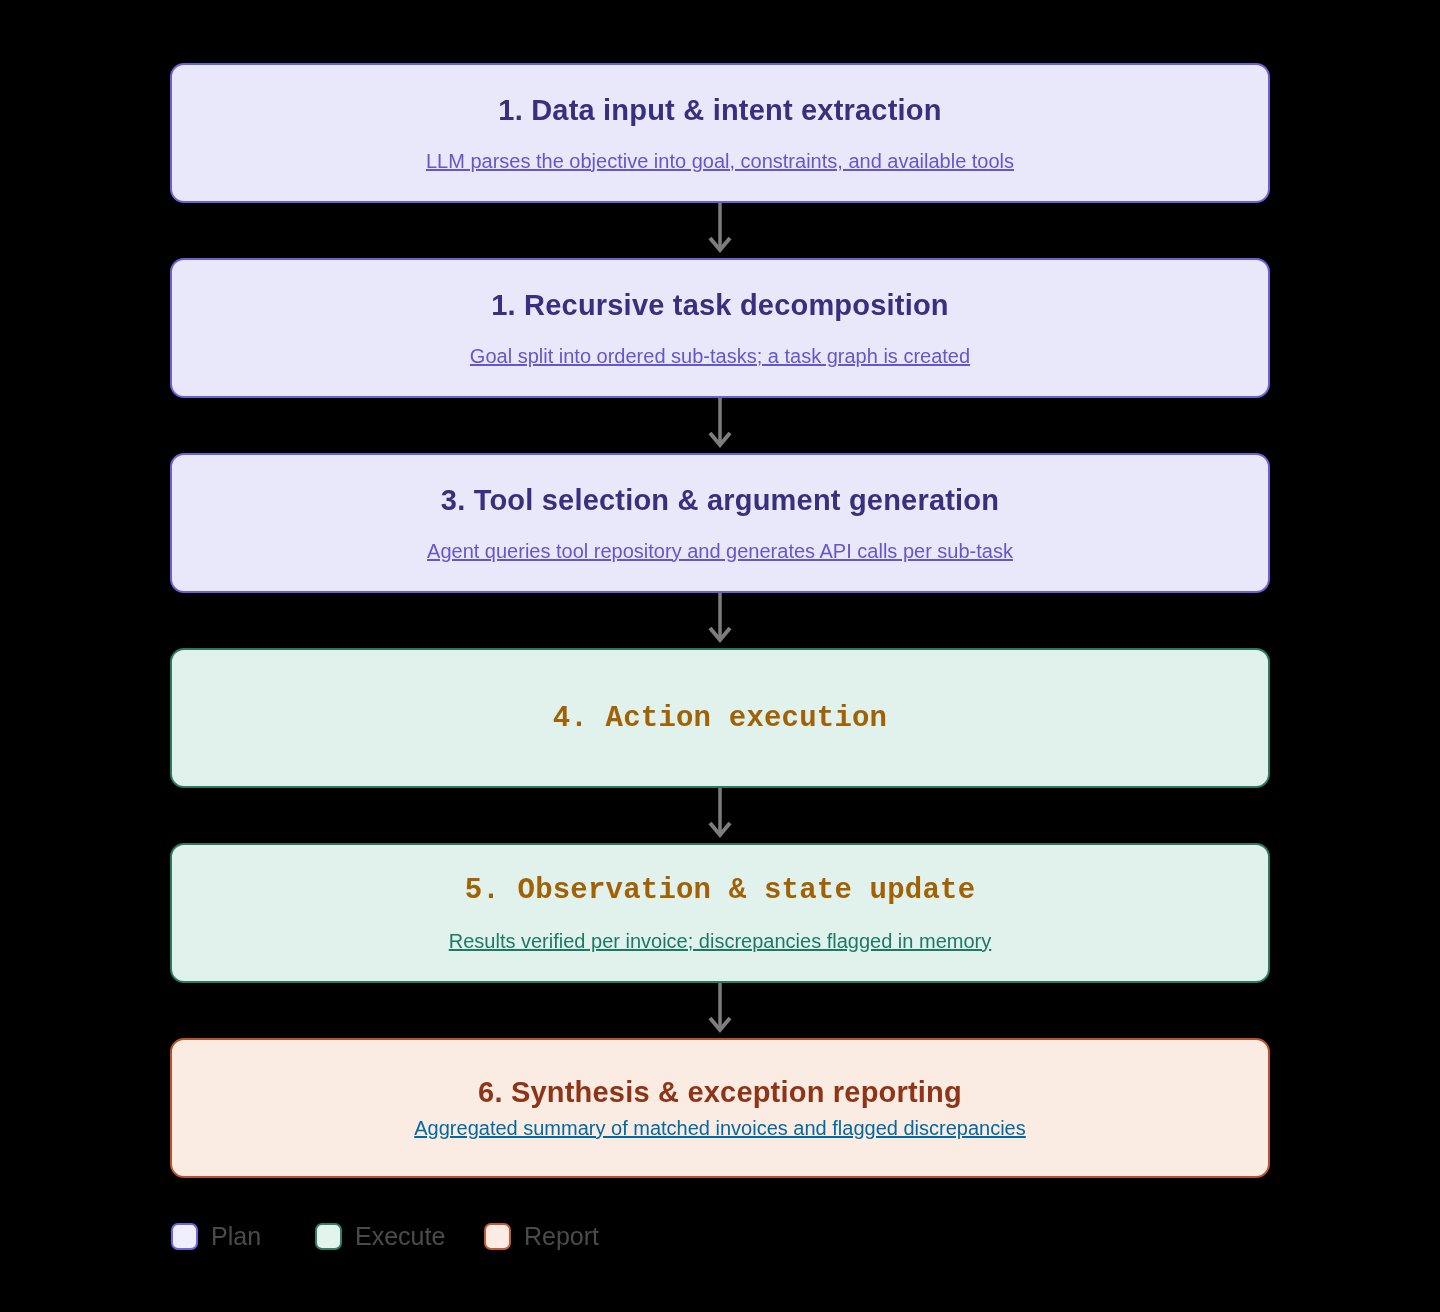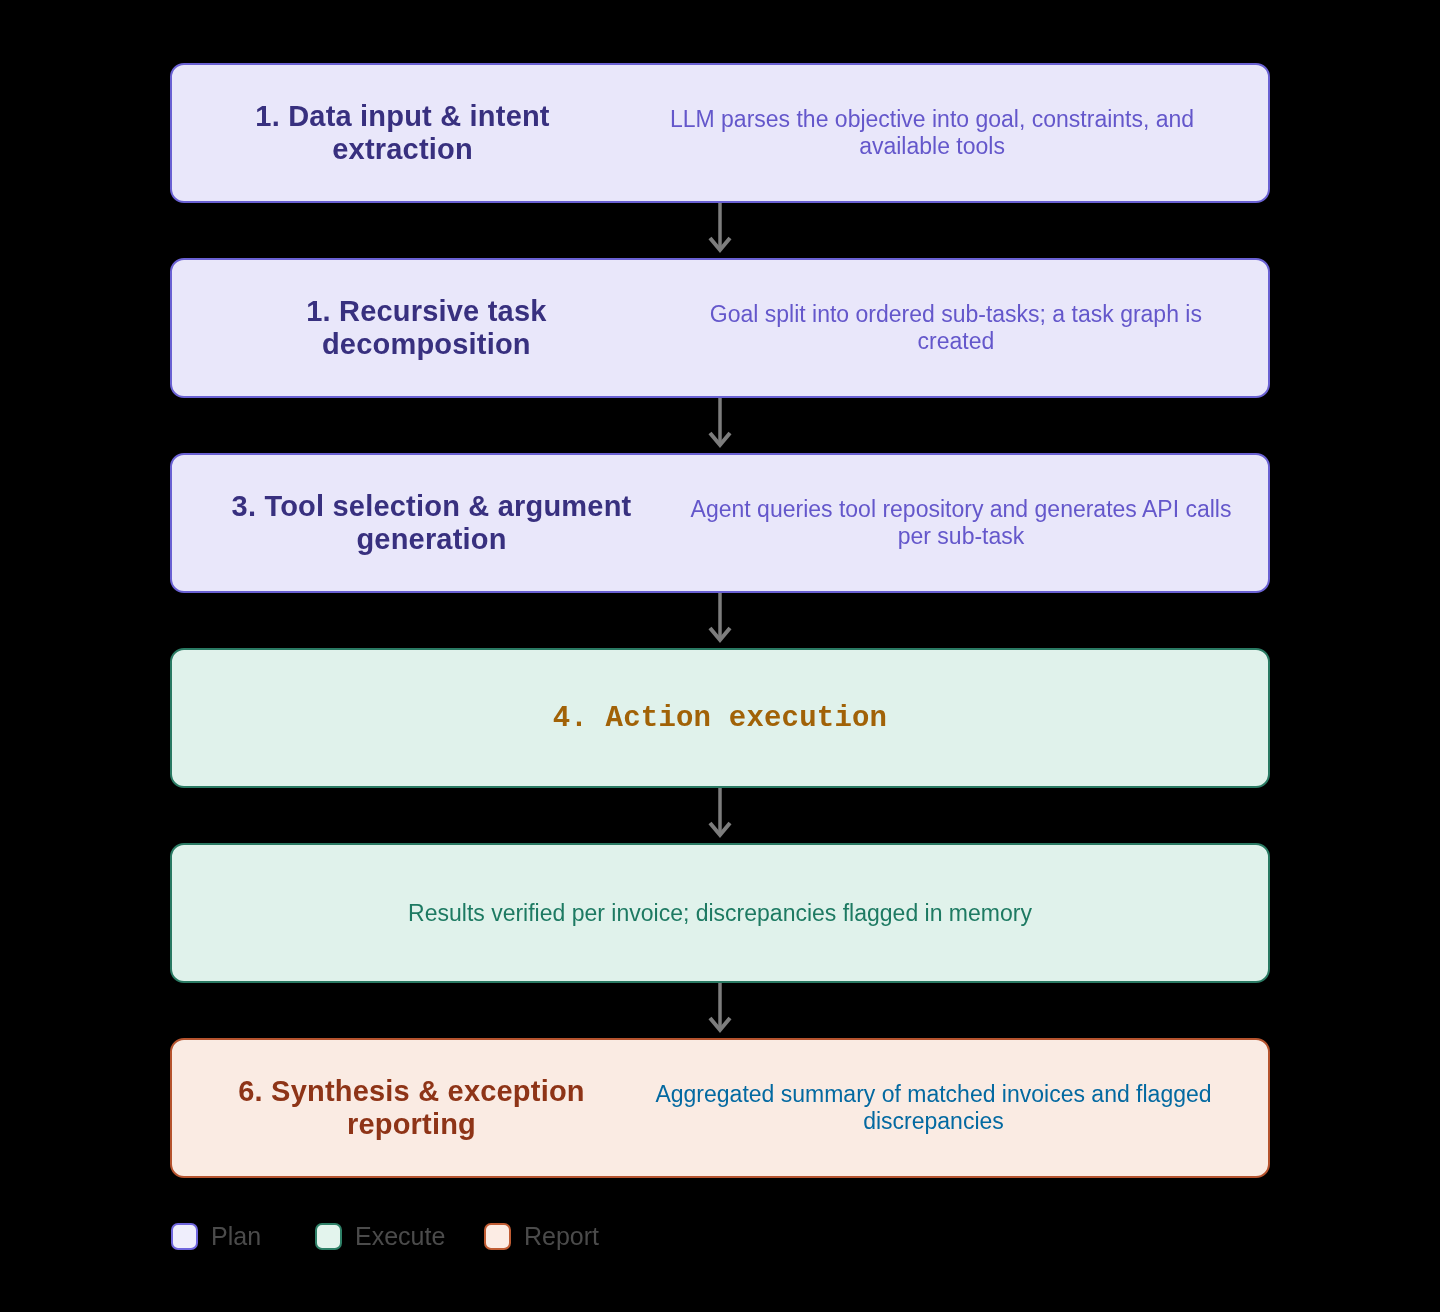--- a/index.html
+++ b/index.html
@@ -12,28 +12,28 @@
   }
   .flow {
     position: absolute;
     left: 170px; top: 63px; width: 1100px;
     display: flex; flex-direction: column;
   }
   .step {
     height: 140px;
     border-radius: 14px;
     border: 2px solid;
-    display: flex; 
+    display: flex; flex-direction: column;
     justify-content: center; align-items: center;
     gap: 23px;
     text-align: center;
     padding: 16px 30px;
   }
   .step-title { font-size: 29px; font-weight: 700; letter-spacing: 0.2px; }
-  .step-subtitle { font-size: 23px; font-weight: 400; }
+  .step-subtitle { font-size: 20px; font-weight: 400; text-decoration: underline; }
 
   .plan    { background: #e9e7fa; border-color: #6a61d3; }
   .plan    .step-title    { color: #38307f; }
   .plan    .step-subtitle { color: #6457cb; }
 
   .execute { background: #e0f2eb; border-color: #2a7a63; }
   .execute .step-title    { color: #a16207; font-family: Liberation Mono, monospace; }
   .execute .step-subtitle { color: #1d7a62; }
 
   .report  { background: #faebe3; border-color: #b5532e; gap: 8px; }
@@ -113,20 +113,21 @@
   </section>
 
   <div class="arrow">
     <svg width="44" height="55" viewBox="0 0 44 55">
       <line x1="22" y1="0" x2="22" y2="45" stroke="#7d7d7d" stroke-width="3.5"></line>
       <polyline points="12,35 22,47 32,35" fill="none" stroke="#7d7d7d" stroke-width="4"></polyline>
     </svg>
   </div>
 
   <section class="step execute">
+    <h2 class="step-title">5. Observation &amp; state update</h2>
     <p class="step-subtitle">Results verified per invoice; discrepancies flagged in memory</p>
   </section>
 
   <div class="arrow">
     <svg width="44" height="55" viewBox="0 0 44 55">
       <line x1="22" y1="0" x2="22" y2="45" stroke="#7d7d7d" stroke-width="3.5"></line>
       <polyline points="12,35 22,47 32,35" fill="none" stroke="#7d7d7d" stroke-width="4"></polyline>
     </svg>
   </div>
 

